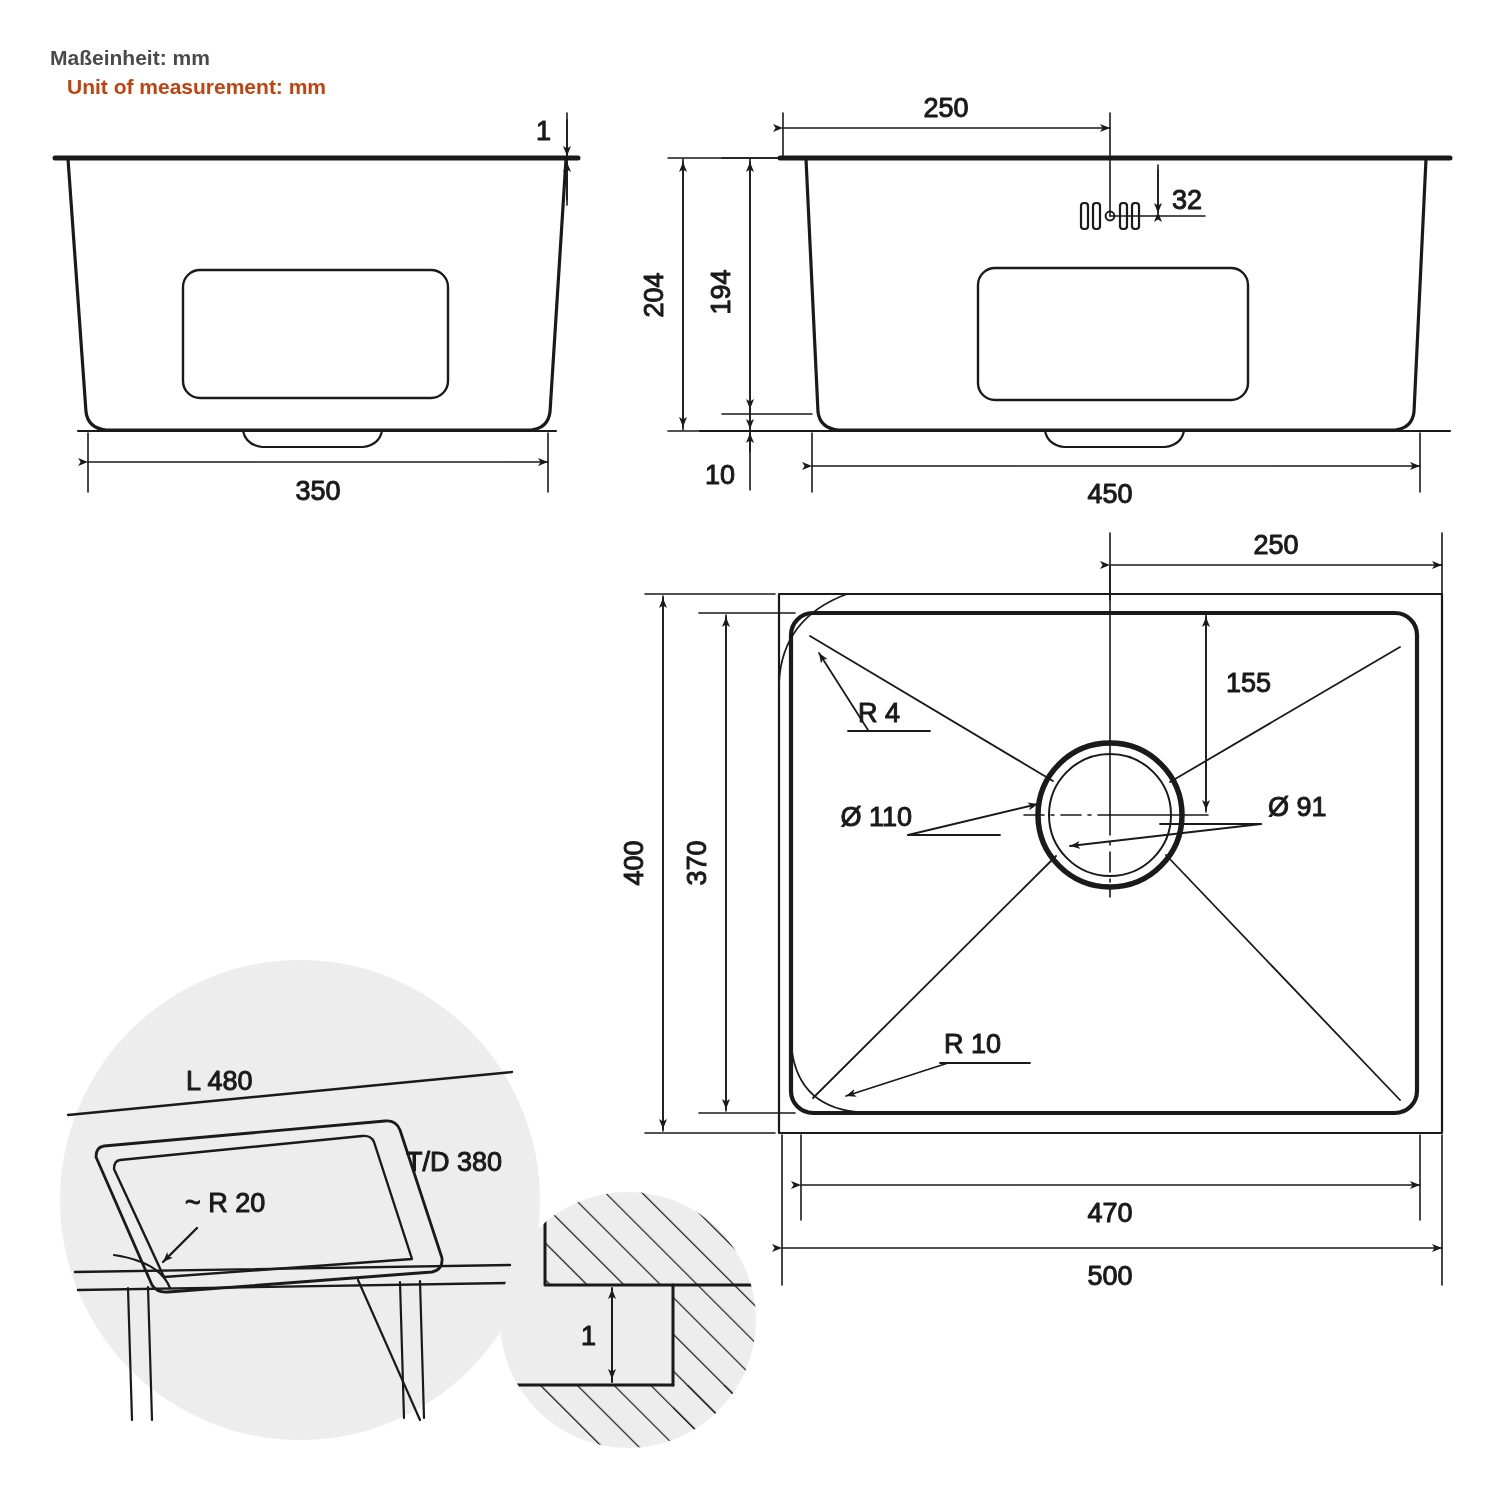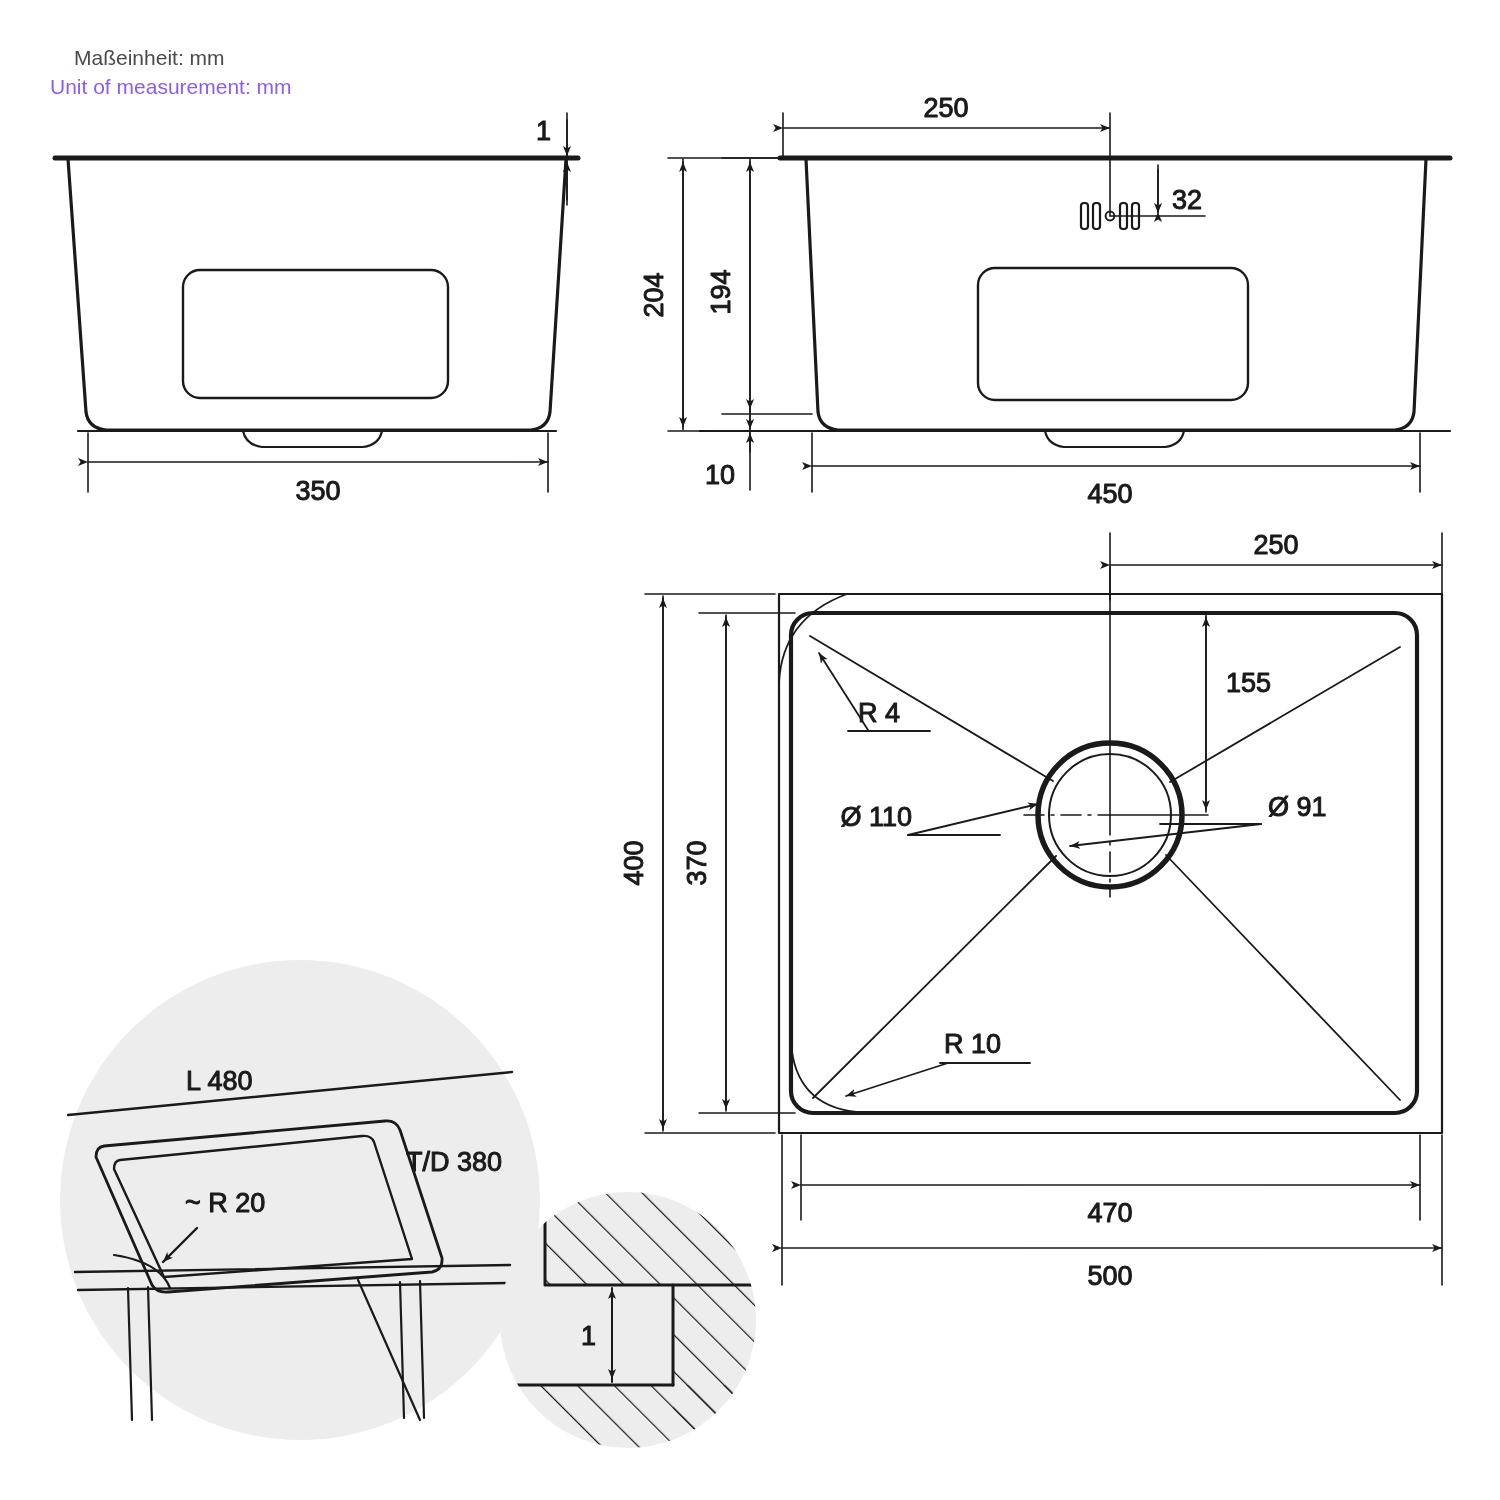--- a/index.html
+++ b/index.html
@@ -1,22 +1,22 @@
 <!DOCTYPE html>
 <html><head>
 <meta charset="utf-8">
 <title>Technical Drawing</title>
 <style>
   html,body{margin:0;padding:0;background:#ffffff;}
   body{width:1500px;height:1500px;position:relative;overflow:hidden;
        font-family:"Liberation Sans","DejaVu Sans",sans-serif;color:#3b3b3b;}
   #stage{position:absolute;left:0;top:0;width:1500px;height:1500px;}
   .hdr{position:absolute;left:50px;top:44px;line-height:1.38;}
-  .hdr .l1{font-size:21px;font-weight:normal;color:#4a4a4a;margin-left:24px;}
-  .hdr .l2{font-size:21px;font-weight:normal;color:#8b5cf6;}
+  .hdr .l1{font-size:21px;font-weight:bold;color:#4a4a4a;}
+  .hdr .l2{font-size:21px;font-weight:bold;color:#c2410c;margin-left:17px;}
   svg{position:absolute;left:0;top:0;}
   text{font-family:"Liberation Sans","DejaVu Sans",sans-serif;fill:#1a1a1a;}
   .dimtxt{font-size:27px;}
 </style>
 </head>
 <body>
 
 <div id="stage">
 
   <div class="hdr">

